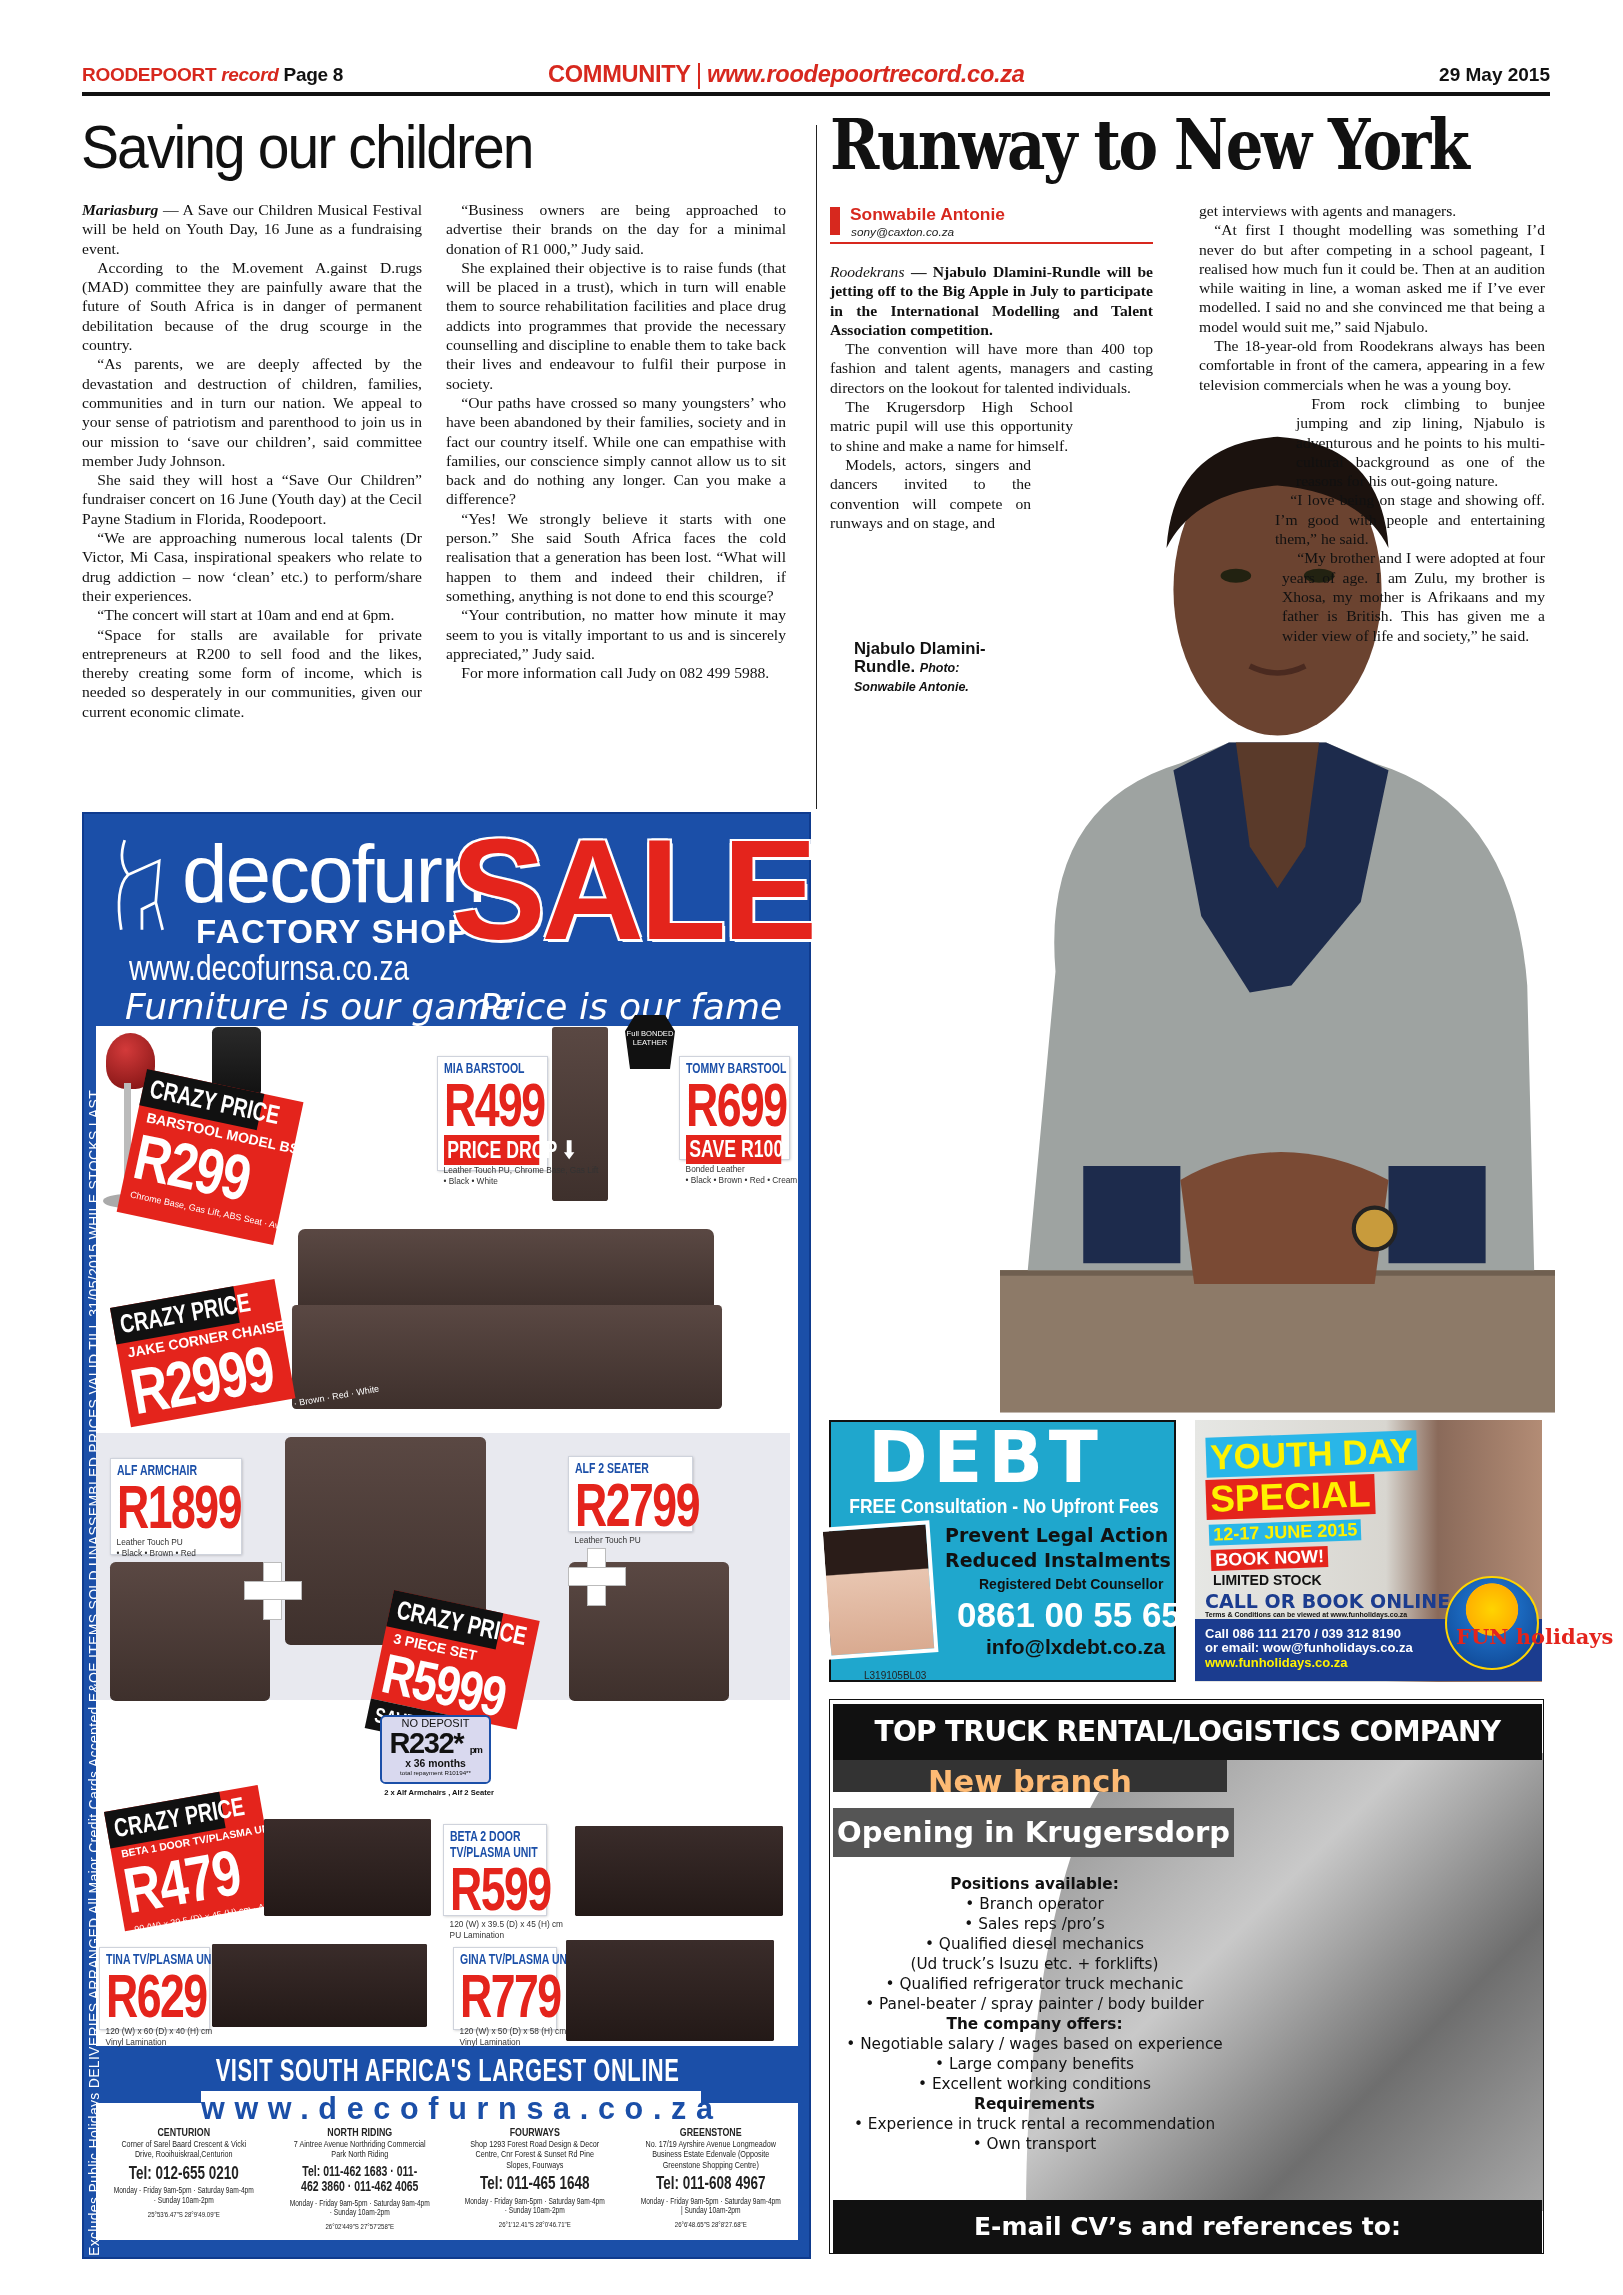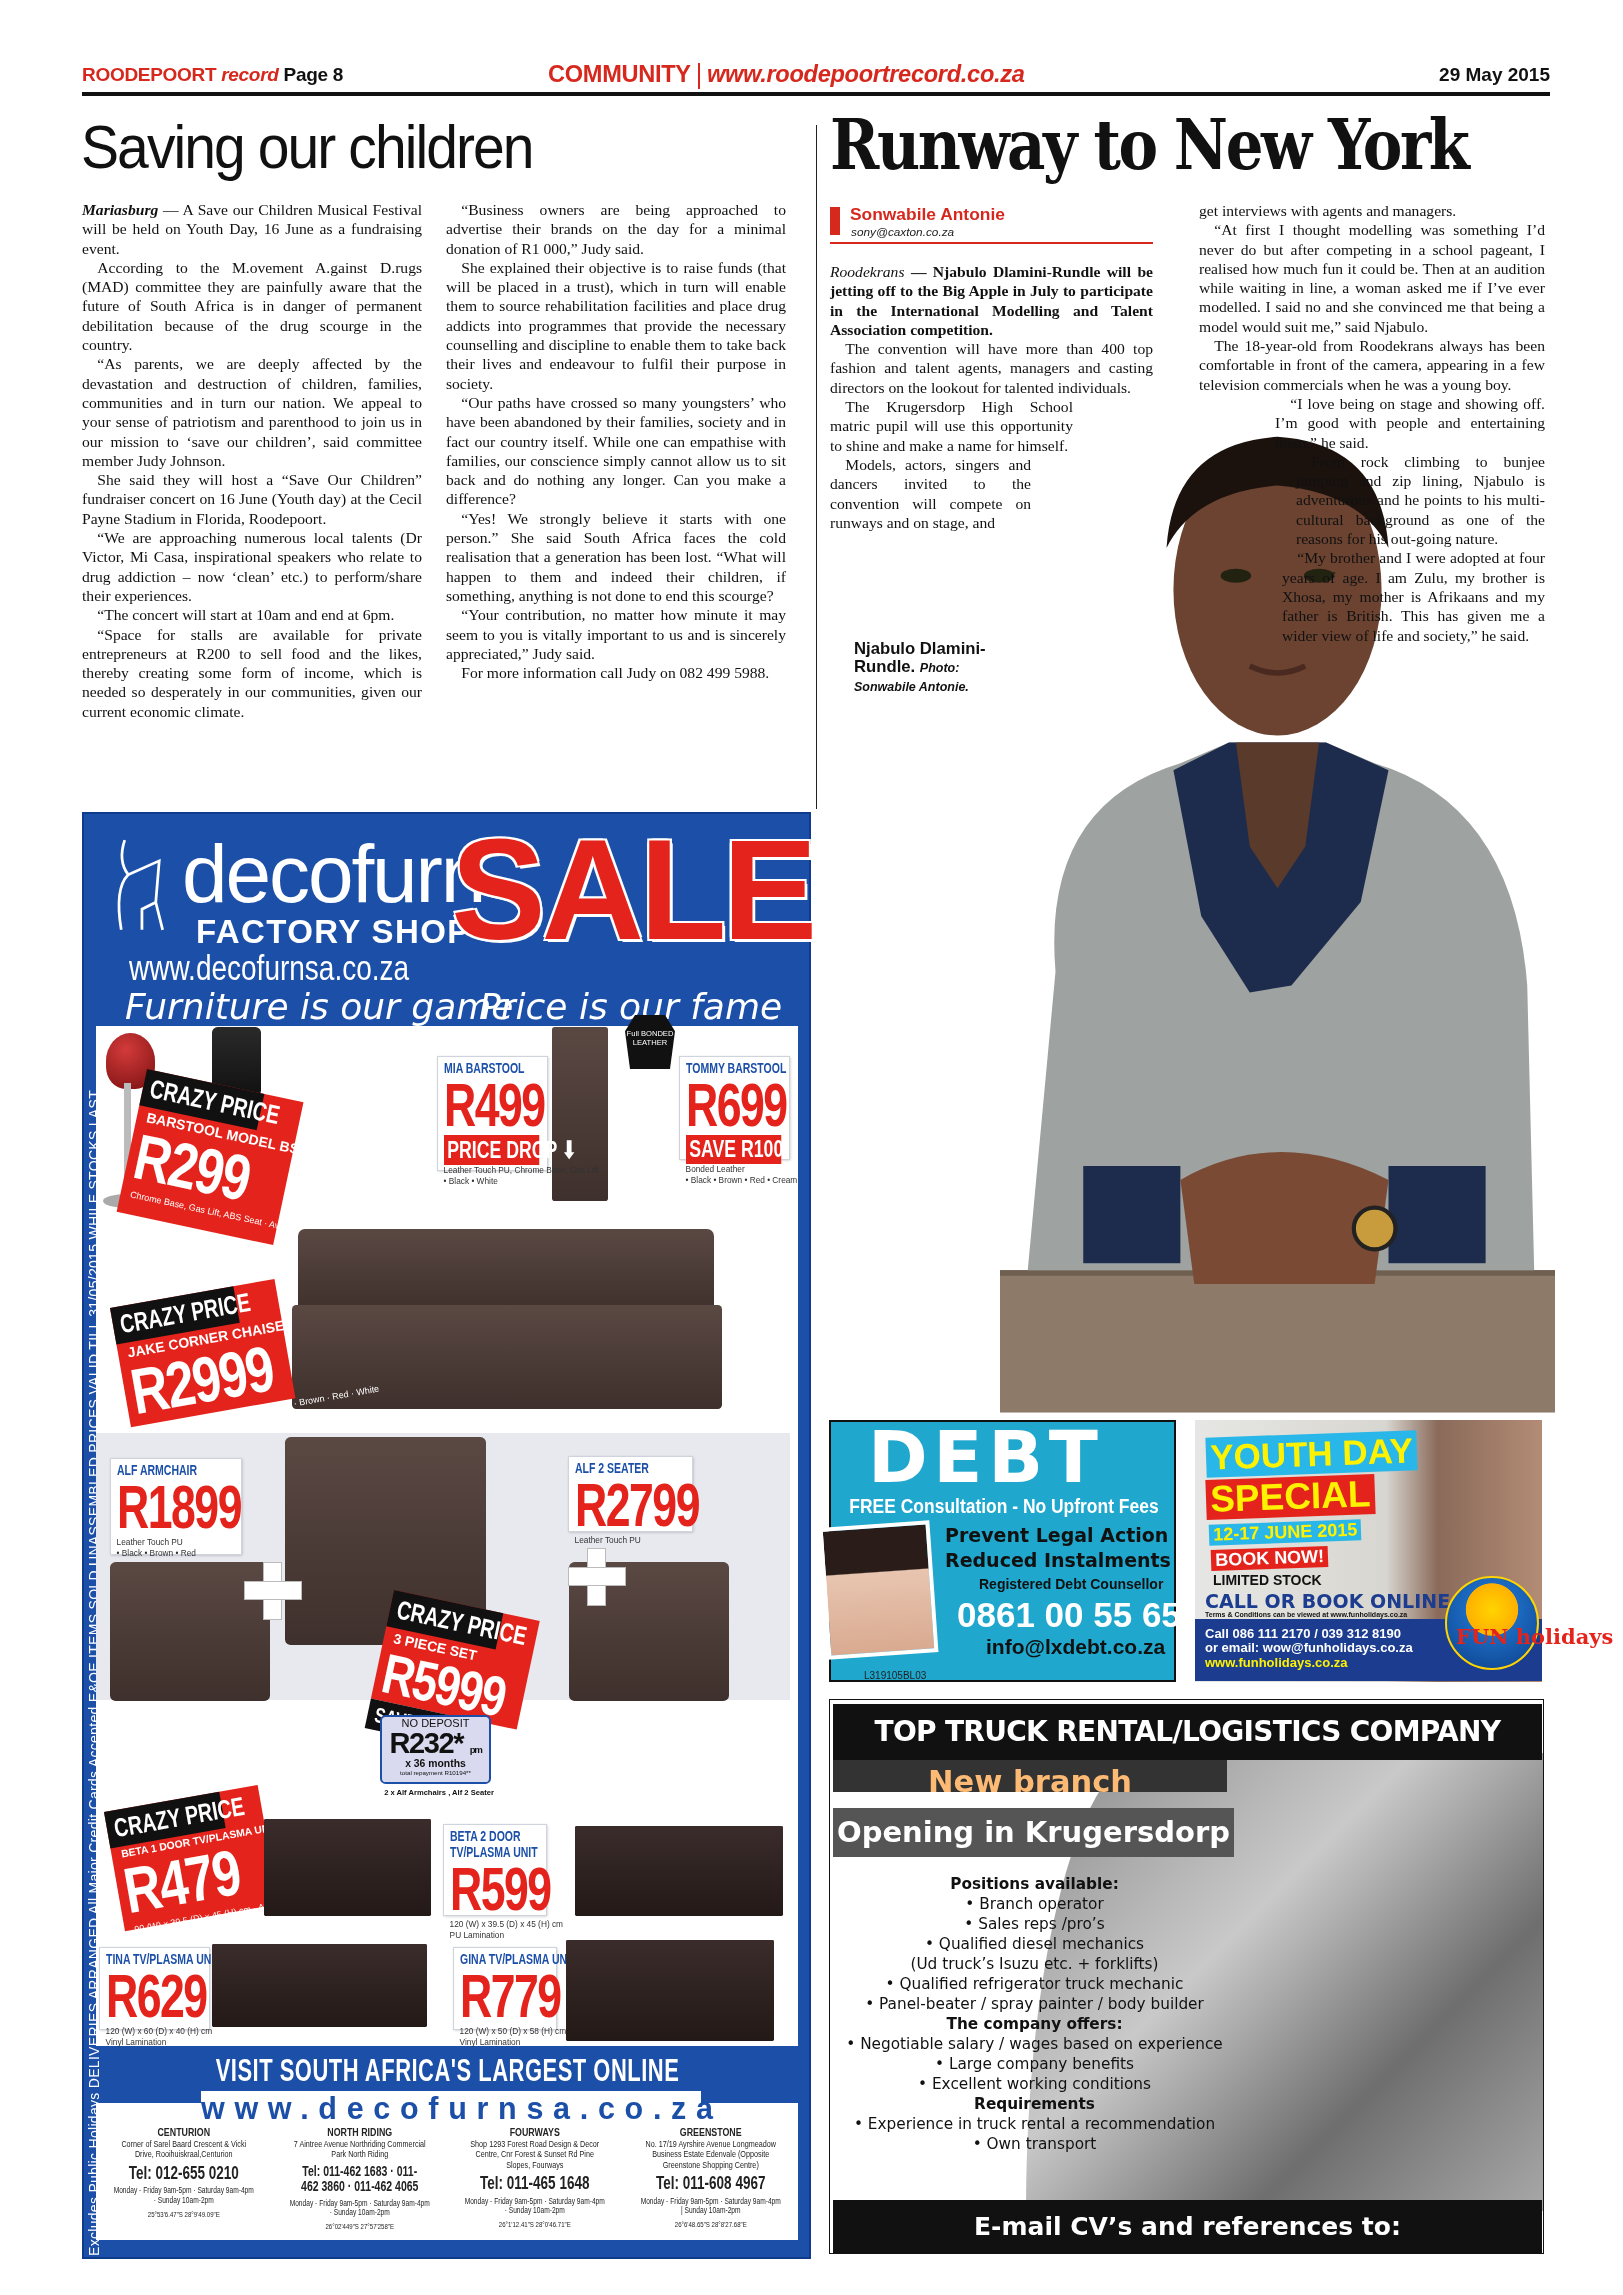--- a/index.html
+++ b/index.html
@@ -206,22 +206,22 @@
 
 <div class="abs caption">
   <span>Njabulo Dlamini-Rundle.</span>
   <span class="credit">Photo: Sonwabile Antonie.</span>
 </div>
 
 <div class="abs col c4">
   <p class="first">get interviews with agents and managers.</p>
   <p>“At first I thought modelling was something I’d never do but after competing in a school pageant, I realised how much fun it could be. Then at an audition while waiting in line, a woman asked me if I’ve ever modelled. I said no and she convinced me that being a model would suit me,” said Njabulo.</p>
   <p>The 18-year-old from Roodekrans always has been comfortable in front of the camera, appearing in a few television commercials when he was a young boy.</p>
+  <p style="margin-left:97px">From rock climbing to bunjee jumping and zip lining, Njabulo is adventurous and he points to his multi-cultural background as one of the reasons for his out-going nature.</p>
   <p style="margin-left:76px">“I love being on stage and showing off. I’m good with people and entertaining them,” he said.</p>
-  <p style="margin-left:97px">From rock climbing to bunjee jumping and zip lining, Njabulo is adventurous and he points to his multi-cultural background as one of the reasons for his out-going nature.</p>
   <p style="margin-left:83px">“My brother and I were adopted at four years of age. I am Zulu, my brother is Xhosa, my mother is Afrikaans and my father is British. This has given me a wider view of life and society,” he said.</p>
 </div>
 
 <div class="abs deco"></div>
 <div class="abs deco-side">
     <span>Excludes Public Holidays    DELIVERIES ARRANGED    All Major Credit Cards Accepted    E&amp;OE    ITEMS SOLD UNASSEMBLED    PRICES VALID TILL 31/05/2015 WHILE STOCKS LAST</span>
   </div>
 
 <svg class="abs" style="left:104px;top:833px;width:69px;height:104px" viewBox="0 0 100 150">
   <path d="M30 10 Q20 40 35 60 Q15 80 25 140 M35 60 L80 40 L75 100 L55 110 L55 140 M75 100 L85 140" stroke="#fff" stroke-width="4" fill="none"></path>

